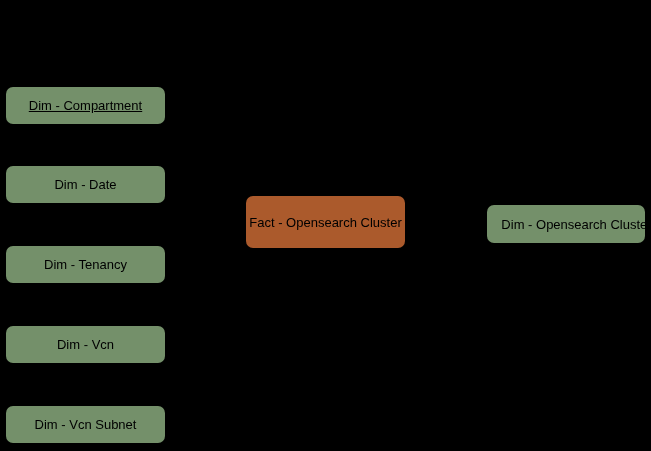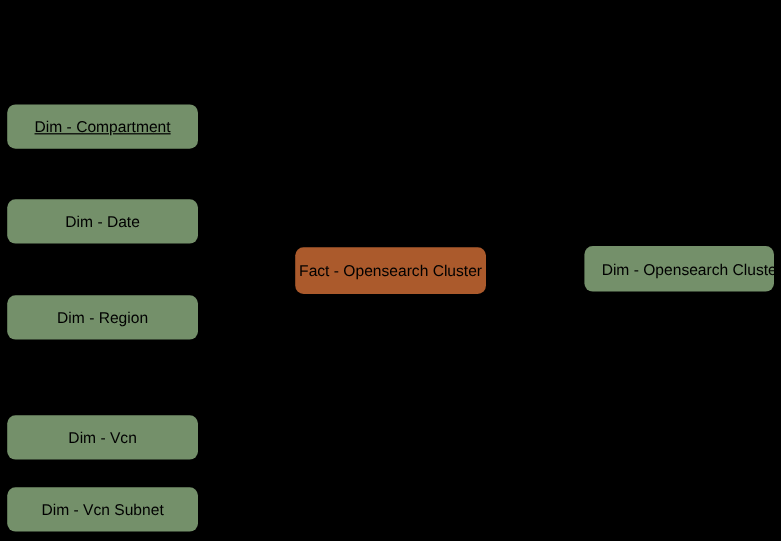--- a/index.html
+++ b/index.html
@@ -33,41 +33,41 @@
     color: var(--text-color, #000000);
     white-space: nowrap;
   }
   .dim  { background: var(--dim-fill, #74906a); }
   .fact { background: var(--fact-fill, #ab5a2c); }
 
   #n-tenancy     { left: 6px;   top: 6px; }
   #n-compartment { left: 6px;   top: 87px; text-decoration: underline; }
   #n-date        { left: 6px;   top: 166px; }
   #n-region      { left: 6px;   top: 246px; }
-  #n-vcn         { left: 6px;   top: 326px; margin-top: 20px; }
+  #n-vcn         { left: 6px;   top: 326px; }
   #n-vcn-subnet  { left: 6px;   top: 406px; }
-  #n-fact        { left: 246px; top: 206px; width: 159px; height: 39px; }
+  #n-fact        { left: 246px; top: 196px; width: 159px; height: 52px; }
   #n-dim-cluster { left: 487px; top: 205px; width: 158px; height: 38px; padding-left: 21px; }
 </style>
 </head>
 <body>
 
 <div class="canvas">
 
 
   <div class="node dim" id="n-compartment">
     <span class="label">Dim - Compartment</span>
   </div>
 
   <div class="node dim" id="n-date">
     <span class="label">Dim - Date</span>
   </div>
 
   <div class="node dim" id="n-region">
-    <span class="label">Dim - Region</span>
+    <span class="label">Dim - Tenancy</span>
   </div>
 
   <div class="node dim" id="n-vcn">
     <span class="label">Dim - Vcn</span>
   </div>
 
   <div class="node dim" id="n-vcn-subnet">
     <span class="label">Dim - Vcn Subnet</span>
   </div>
 

